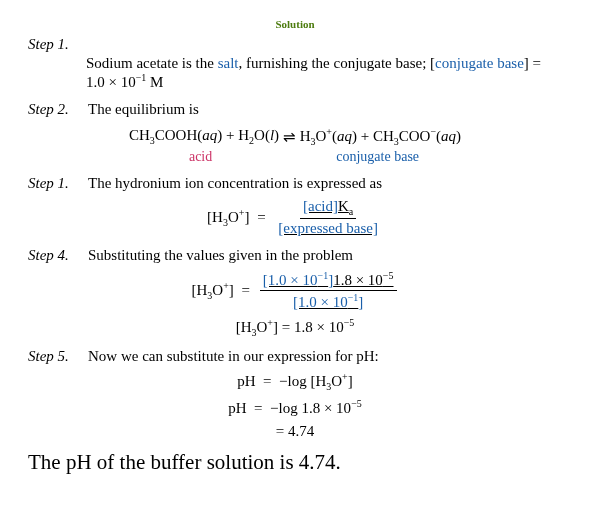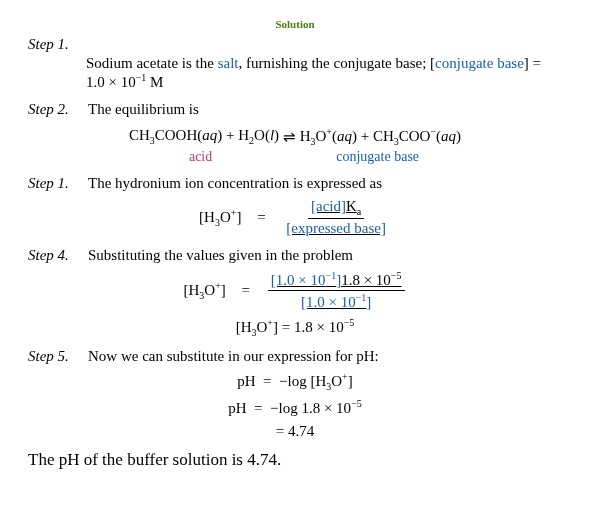--- a/index.html
+++ b/index.html
@@ -75,29 +75,29 @@
     }
     .fraction-den {
       padding: 1px 3px 0 3px;
       text-align: center;
     }
     .formula-line {
       display: flex;
       align-items: center;
       justify-content: center;
       margin: 6px 0;
-      gap: 12px;
+      gap: 4px;
       font-size: 15px;
     }
     sub { font-size: 10px; vertical-align: sub; }
     sup { font-size: 10px; vertical-align: super; }
     .h3o { white-space: nowrap; }
     .final-line {
       margin-top: 10px;
-      font-size: 17px;
+      font-size: 21px;
     }
   </style>
 </head>
 <body>
 
 <div class="solution-title">Solution</div>
 
 <div class="step">
   <div class="step-header">
     <span class="step-num"><em>Step 1.</em></span>

